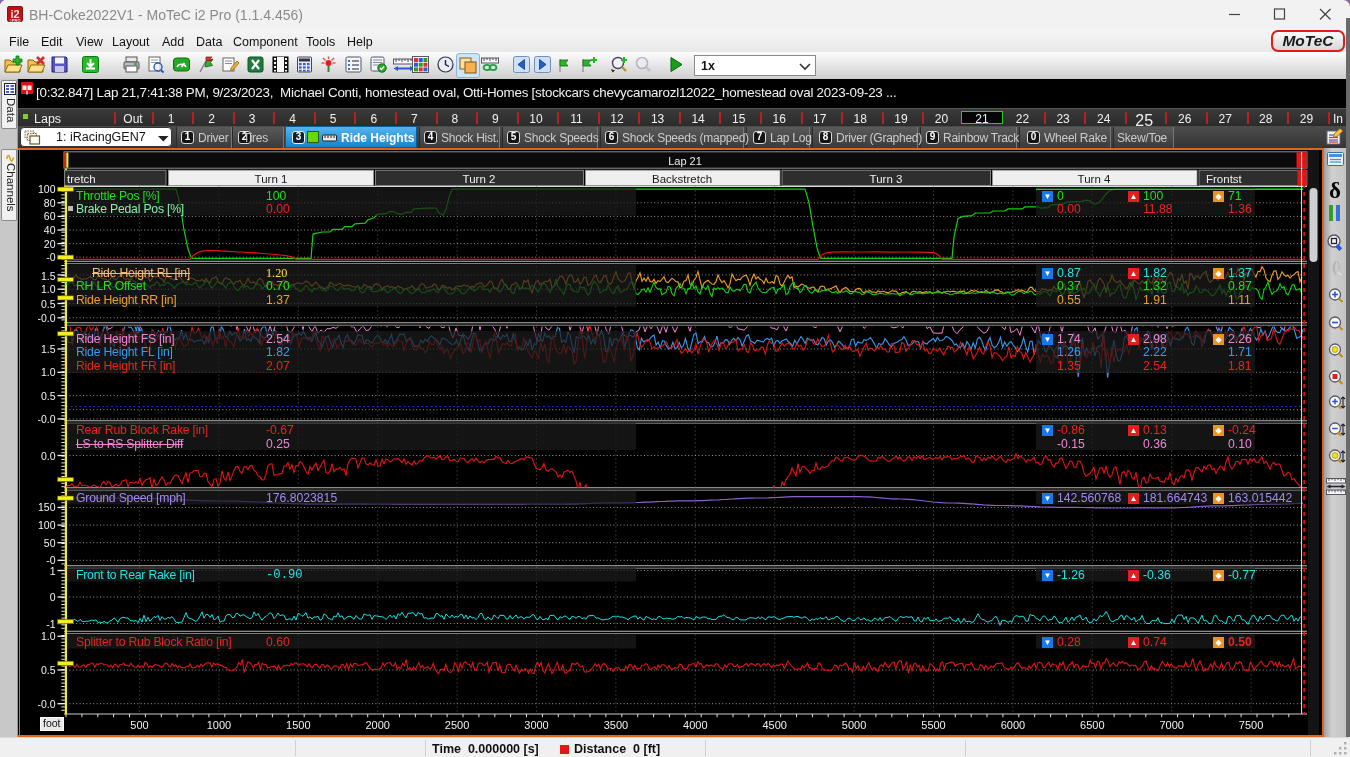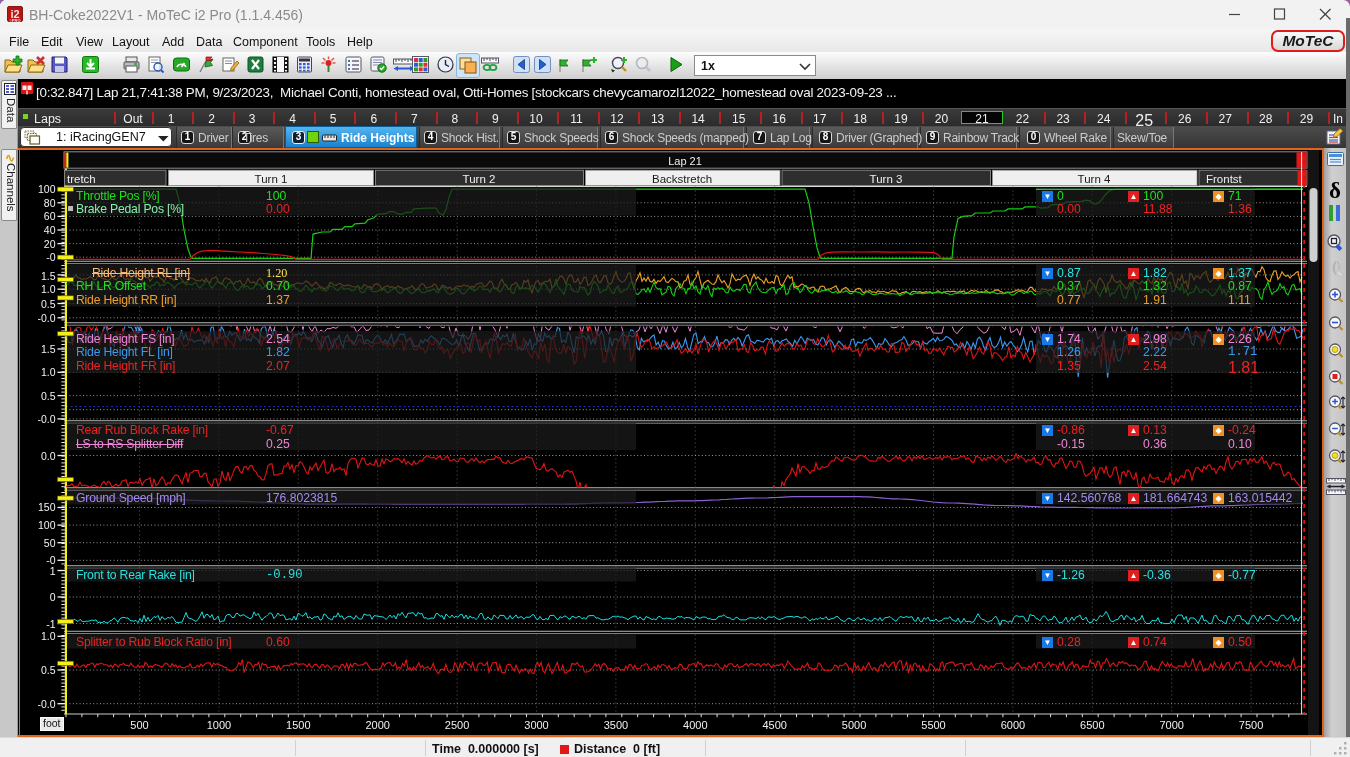--- a/index.html
+++ b/index.html
@@ -934,35 +934,35 @@
 <div style="position:absolute;left:1228px;top:203.2px;color:#ee2222;font-size:12.2px;font-weight:normal;font-family:'Liberation Sans', sans-serif;line-height:1;white-space:pre">1.36</div>
 <div style="position:absolute;left:1042px;top:267.6px;width:11px;height:11px;background:#1878e8;color:#fff;font-size:8px;line-height:11px;text-align:center;font-family:'Liberation Sans'">▼</div>
 <div style="position:absolute;left:1128px;top:267.6px;width:11px;height:11px;background:#e02020;color:#fff;font-size:8px;line-height:11px;text-align:center;font-family:'Liberation Sans'">▲</div>
 <div style="position:absolute;left:1213px;top:267.6px;width:11px;height:11px;background:#f09020;color:#fff;font-size:8px;line-height:11px;text-align:center;font-family:'Liberation Sans'">◆</div>
 <div style="position:absolute;left:1057px;top:266.6px;color:#27e3e3;font-size:12.2px;font-weight:normal;font-family:'Liberation Sans', sans-serif;line-height:1;white-space:pre">0.87</div>
 <div style="position:absolute;left:1143px;top:266.6px;color:#27e3e3;font-size:12.2px;font-weight:normal;font-family:'Liberation Sans', sans-serif;line-height:1;white-space:pre">1.82</div>
 <div style="position:absolute;left:1228px;top:266.6px;color:#27e3e3;font-size:12.2px;font-weight:normal;font-family:'Liberation Sans', sans-serif;line-height:1;white-space:pre">1.37</div>
 <div style="position:absolute;left:1057px;top:280.3px;color:#1ee11e;font-size:12.2px;font-weight:normal;font-family:'Liberation Sans', sans-serif;line-height:1;white-space:pre">0.37</div>
 <div style="position:absolute;left:1143px;top:280.3px;color:#1ee11e;font-size:12.2px;font-weight:normal;font-family:'Liberation Sans', sans-serif;line-height:1;white-space:pre">1.32</div>
 <div style="position:absolute;left:1228px;top:280.3px;color:#1ee11e;font-size:12.2px;font-weight:normal;font-family:'Liberation Sans', sans-serif;line-height:1;white-space:pre">0.87</div>
-<div style="position:absolute;left:1057px;top:294.0px;color:#f0a028;font-size:12.2px;font-weight:normal;font-family:'Liberation Sans', sans-serif;line-height:1;white-space:pre">0.77</div>
+<div style="position:absolute;left:1057px;top:294.0px;color:#f0a028;font-size:12.2px;font-weight:normal;font-family:'Liberation Sans', sans-serif;line-height:1;white-space:pre">0.55</div>
 <div style="position:absolute;left:1143px;top:294.0px;color:#f0a028;font-size:12.2px;font-weight:normal;font-family:'Liberation Sans', sans-serif;line-height:1;white-space:pre">1.91</div>
 <div style="position:absolute;left:1228px;top:294.0px;color:#f0a028;font-size:12.2px;font-weight:normal;font-family:'Liberation Sans', sans-serif;line-height:1;white-space:pre">1.11</div>
 <div style="position:absolute;left:1042px;top:333.6px;width:11px;height:11px;background:#1878e8;color:#fff;font-size:8px;line-height:11px;text-align:center;font-family:'Liberation Sans'">▼</div>
 <div style="position:absolute;left:1128px;top:333.6px;width:11px;height:11px;background:#e02020;color:#fff;font-size:8px;line-height:11px;text-align:center;font-family:'Liberation Sans'">▲</div>
 <div style="position:absolute;left:1213px;top:333.6px;width:11px;height:11px;background:#f09020;color:#fff;font-size:8px;line-height:11px;text-align:center;font-family:'Liberation Sans'">◆</div>
 <div style="position:absolute;left:1057px;top:332.6px;color:#ef86d5;font-size:12.2px;font-weight:normal;font-family:'Liberation Sans', sans-serif;line-height:1;white-space:pre">1.74</div>
 <div style="position:absolute;left:1143px;top:332.6px;color:#ef86d5;font-size:12.2px;font-weight:normal;font-family:'Liberation Sans', sans-serif;line-height:1;white-space:pre">2.98</div>
 <div style="position:absolute;left:1228px;top:332.6px;color:#ef86d5;font-size:12.2px;font-weight:normal;font-family:'Liberation Sans', sans-serif;line-height:1;white-space:pre">2.26</div>
 <div style="position:absolute;left:1057px;top:346.3px;color:#3b9af0;font-size:12.2px;font-weight:normal;font-family:'Liberation Sans', sans-serif;line-height:1;white-space:pre">1.26</div>
 <div style="position:absolute;left:1143px;top:346.3px;color:#3b9af0;font-size:12.2px;font-weight:normal;font-family:'Liberation Sans', sans-serif;line-height:1;white-space:pre">2.22</div>
-<div style="position:absolute;left:1228px;top:346.3px;color:#3b9af0;font-size:12.2px;font-weight:normal;font-family:Liberation Mono, monospace;line-height:1;white-space:pre">1.71</div>
+<div style="position:absolute;left:1228px;top:346.3px;color:#3b9af0;font-size:12.2px;font-weight:normal;font-family:Liberation Sans, sans-serif;line-height:1;white-space:pre">1.71</div>
 <div style="position:absolute;left:1057px;top:360.0px;color:#ee2222;font-size:12.2px;font-weight:normal;font-family:'Liberation Sans', sans-serif;line-height:1;white-space:pre">1.35</div>
 <div style="position:absolute;left:1143px;top:360.0px;color:#ee2222;font-size:12.2px;font-weight:normal;font-family:'Liberation Sans', sans-serif;line-height:1;white-space:pre">2.54</div>
-<div style="position:absolute;left:1228px;top:360.0px;color:#ee2222;font-size:16px;font-weight:normal;font-family:'Liberation Sans', sans-serif;line-height:1;white-space:pre">1.81</div>
+<div style="position:absolute;left:1228px;top:360.0px;color:#ee2222;font-size:12px;font-weight:normal;font-family:'Liberation Sans', sans-serif;line-height:1;white-space:pre">1.81</div>
 <div style="position:absolute;left:1042px;top:425.4px;width:11px;height:11px;background:#1878e8;color:#fff;font-size:8px;line-height:11px;text-align:center;font-family:'Liberation Sans'">▼</div>
 <div style="position:absolute;left:1128px;top:425.4px;width:11px;height:11px;background:#e02020;color:#fff;font-size:8px;line-height:11px;text-align:center;font-family:'Liberation Sans'">▲</div>
 <div style="position:absolute;left:1213px;top:425.4px;width:11px;height:11px;background:#f09020;color:#fff;font-size:8px;line-height:11px;text-align:center;font-family:'Liberation Sans'">◆</div>
 <div style="position:absolute;left:1057px;top:424.4px;color:#ee2222;font-size:12.2px;font-weight:normal;font-family:'Liberation Sans', sans-serif;line-height:1;white-space:pre">-0.86</div>
 <div style="position:absolute;left:1143px;top:424.4px;color:#ee2222;font-size:12.2px;font-weight:normal;font-family:'Liberation Sans', sans-serif;line-height:1;white-space:pre">0.13</div>
 <div style="position:absolute;left:1228px;top:424.4px;color:#ee2222;font-size:12.2px;font-weight:normal;font-family:'Liberation Sans', sans-serif;line-height:1;white-space:pre">-0.24</div>
 <div style="position:absolute;left:1057px;top:438.09999999999997px;color:#ef86d5;font-size:12.2px;font-weight:normal;font-family:'Liberation Sans', sans-serif;line-height:1;white-space:pre">-0.15</div>
 <div style="position:absolute;left:1143px;top:438.09999999999997px;color:#ef86d5;font-size:12.2px;font-weight:normal;font-family:'Liberation Sans', sans-serif;line-height:1;white-space:pre">0.36</div>
 <div style="position:absolute;left:1228px;top:438.09999999999997px;color:#ef86d5;font-size:12.2px;font-weight:normal;font-family:'Liberation Sans', sans-serif;line-height:1;white-space:pre">0.10</div>
 <div style="position:absolute;left:1042px;top:493.2px;width:11px;height:11px;background:#1878e8;color:#fff;font-size:8px;line-height:11px;text-align:center;font-family:'Liberation Sans'">▼</div>
@@ -975,21 +975,21 @@
 <div style="position:absolute;left:1128px;top:570.4px;width:11px;height:11px;background:#e02020;color:#fff;font-size:8px;line-height:11px;text-align:center;font-family:'Liberation Sans'">▲</div>
 <div style="position:absolute;left:1213px;top:570.4px;width:11px;height:11px;background:#f09020;color:#fff;font-size:8px;line-height:11px;text-align:center;font-family:'Liberation Sans'">◆</div>
 <div style="position:absolute;left:1057px;top:569.4px;color:#27e3e3;font-size:12.2px;font-weight:normal;font-family:'Liberation Sans', sans-serif;line-height:1;white-space:pre">-1.26</div>
 <div style="position:absolute;left:1143px;top:569.4px;color:#27e3e3;font-size:12.2px;font-weight:normal;font-family:'Liberation Sans', sans-serif;line-height:1;white-space:pre">-0.36</div>
 <div style="position:absolute;left:1228px;top:569.4px;color:#27e3e3;font-size:12.2px;font-weight:normal;font-family:'Liberation Sans', sans-serif;line-height:1;white-space:pre">-0.77</div>
 <div style="position:absolute;left:1042px;top:637.0px;width:11px;height:11px;background:#1878e8;color:#fff;font-size:8px;line-height:11px;text-align:center;font-family:'Liberation Sans'">▼</div>
 <div style="position:absolute;left:1128px;top:637.0px;width:11px;height:11px;background:#e02020;color:#fff;font-size:8px;line-height:11px;text-align:center;font-family:'Liberation Sans'">▲</div>
 <div style="position:absolute;left:1213px;top:637.0px;width:11px;height:11px;background:#f09020;color:#fff;font-size:8px;line-height:11px;text-align:center;font-family:'Liberation Sans'">◆</div>
 <div style="position:absolute;left:1057px;top:636.0px;color:#ee2222;font-size:12.2px;font-weight:normal;font-family:'Liberation Sans', sans-serif;line-height:1;white-space:pre">0.28</div>
 <div style="position:absolute;left:1143px;top:636.0px;color:#ee2222;font-size:12.2px;font-weight:normal;font-family:'Liberation Sans', sans-serif;line-height:1;white-space:pre">0.74</div>
-<div style="position:absolute;left:1228px;top:636.0px;color:#ee2222;font-size:12.2px;font-weight:normal;font-family:'Liberation Sans', sans-serif;line-height:1;white-space:pre">0.50</div>
+<div style="position:absolute;left:1228px;top:636.0px;color:#ee2222;font-size:12.2px;font-weight:bold;font-family:'Liberation Sans', sans-serif;line-height:1;white-space:pre">0.50</div>
 <div style="position:absolute;left:40px;top:717px;background:#e9e9e9;border:1px solid #fafafa;color:#111;font-size:10.5px;font-family:'Liberation Sans';padding:0 2px;line-height:11.5px">foot</div>
 
 <div class="abs" style="left:1324px;top:148px;width:26px;height:589px;background:linear-gradient(90deg,#9f9f9f,#cfcfcf 30%,#c2c2c2)"></div>
 <div class="abs" style="left:1346px;top:18px;width:4px;height:719px;background:#6a6a6a"></div>
 <svg class="abs" style="left:1324px;top:148px" width="24" height="589">
 
   <g transform="translate(3,4)">
     <rect x="0.5" y="0.5" width="16" height="13" rx="1" fill="#e8f0fa" stroke="#3a6ea5"></rect>
     <rect x="2" y="2" width="13" height="3" fill="#4a90d8"></rect>
     <g stroke="#4a90d8" stroke-width="1.2">

